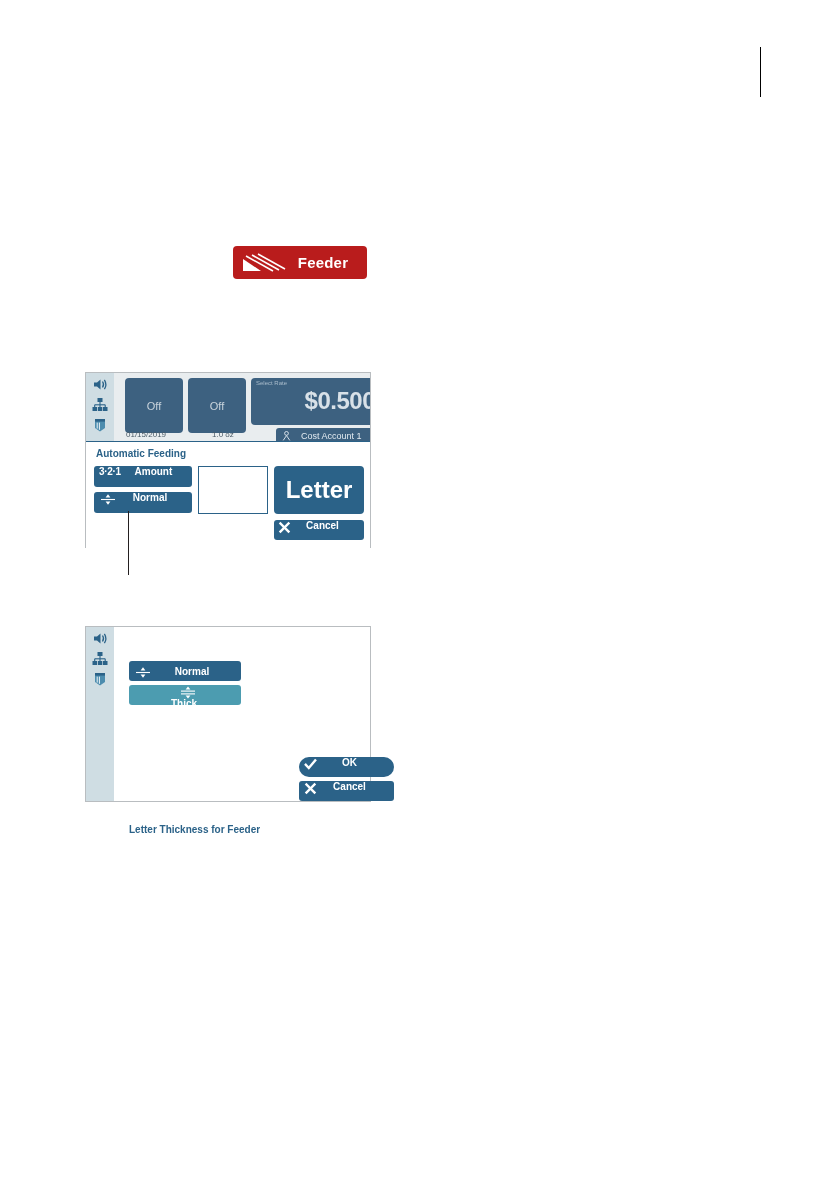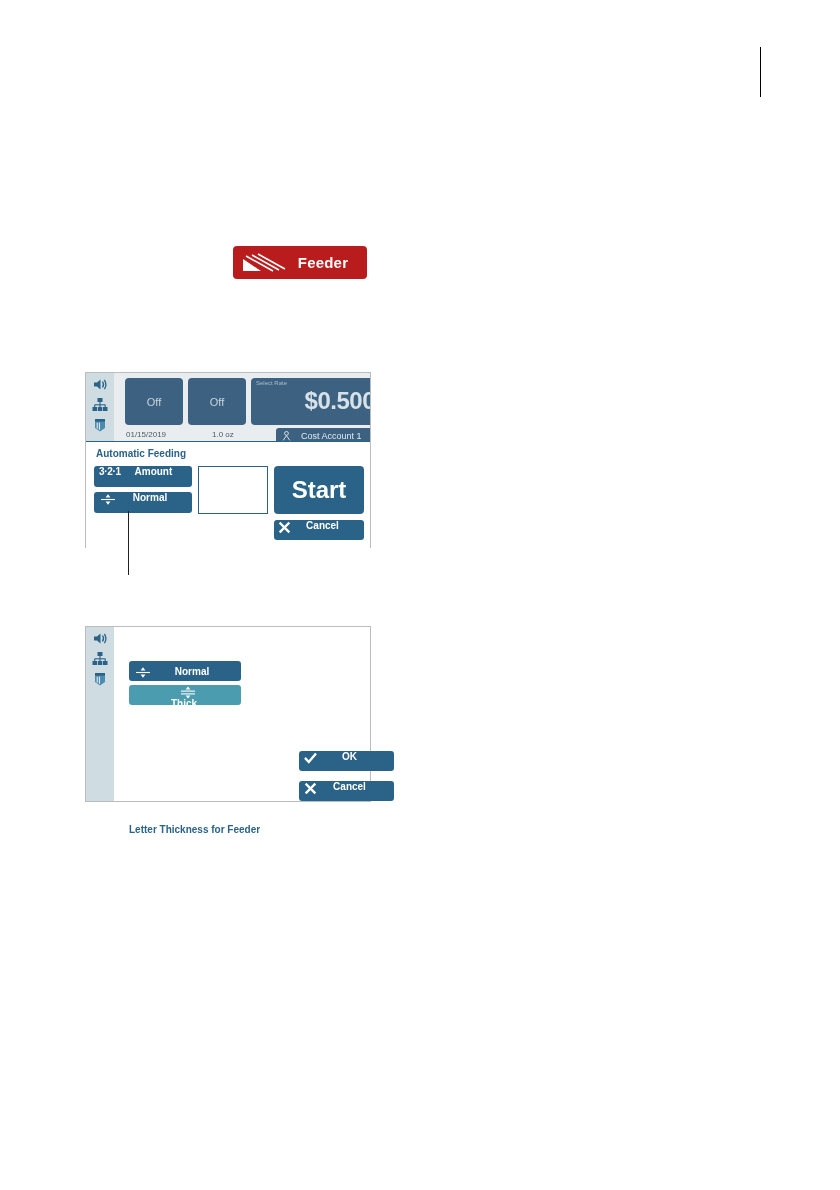--- a/index.html
+++ b/index.html
@@ -90,21 +90,21 @@
     align-items: center;
     padding-top: 3px;
     box-sizing: border-box;
     gap: 3px;
   }
   .rail-icon { width: 18px; height: 17px; display:block; }
 
   .s1-tile {
     position: absolute;
     top: 5px;
-    height: 47px;
+    height: 55px;
     background: #3d6180;
     border-radius: 4px;
     color: #c9d4dc;
     font-size: 11px;
     display: flex;
     align-items: center;
     justify-content: center;
   }
   #s1-tile-a { left: 39px;  width: 58px; }
   #s1-tile-b { left: 102px; width: 58px; }
@@ -318,21 +318,21 @@
     color: #2b6288;
     margin-top: 40px;
   }
   #s2-ok, #s2-cancel {
     position: absolute;
     left: 185px;
     width: 95px;
     height: 20px;
     padding-left: 5px;
   }
-  #s2-ok     { top: 124px; }
+  #s2-ok     { top: 130px; border-radius: 10px; }
   #s2-cancel { top: 154px; }
   #s2-ok .ctl-label, #s2-cancel .ctl-label { font-size: 10px; padding-right: 12px; }
 </style>
 </head>
 <body>
 
 <div class="margin-rule"></div>
 
 <div class="feeder-chip">
   <span class="chip-icon">
@@ -428,21 +428,21 @@
         </svg>
       </span>
       <span class="ctl-label">Normal</span>
     </div>
 
     <div id="s1-entry">
       <span></span>
     </div>
 
     <div id="s1-start">
-      <span>Start</span>
+      <span>Letter</span>
     </div>
 
     <div class="ctl-btn" id="s1-cancel">
       <span class="x-icon">
         <svg viewBox="0 0 13 13" width="13" height="13" xmlns="http://www.w3.org/2000/svg">
           <g stroke="#ffffff" stroke-width="2.4" stroke-linecap="square">
             <line x1="2.5" y1="2.5" x2="10.5" y2="10.5"></line>
             <line x1="10.5" y1="2.5" x2="2.5" y2="10.5"></line>
           </g>
         </svg>

